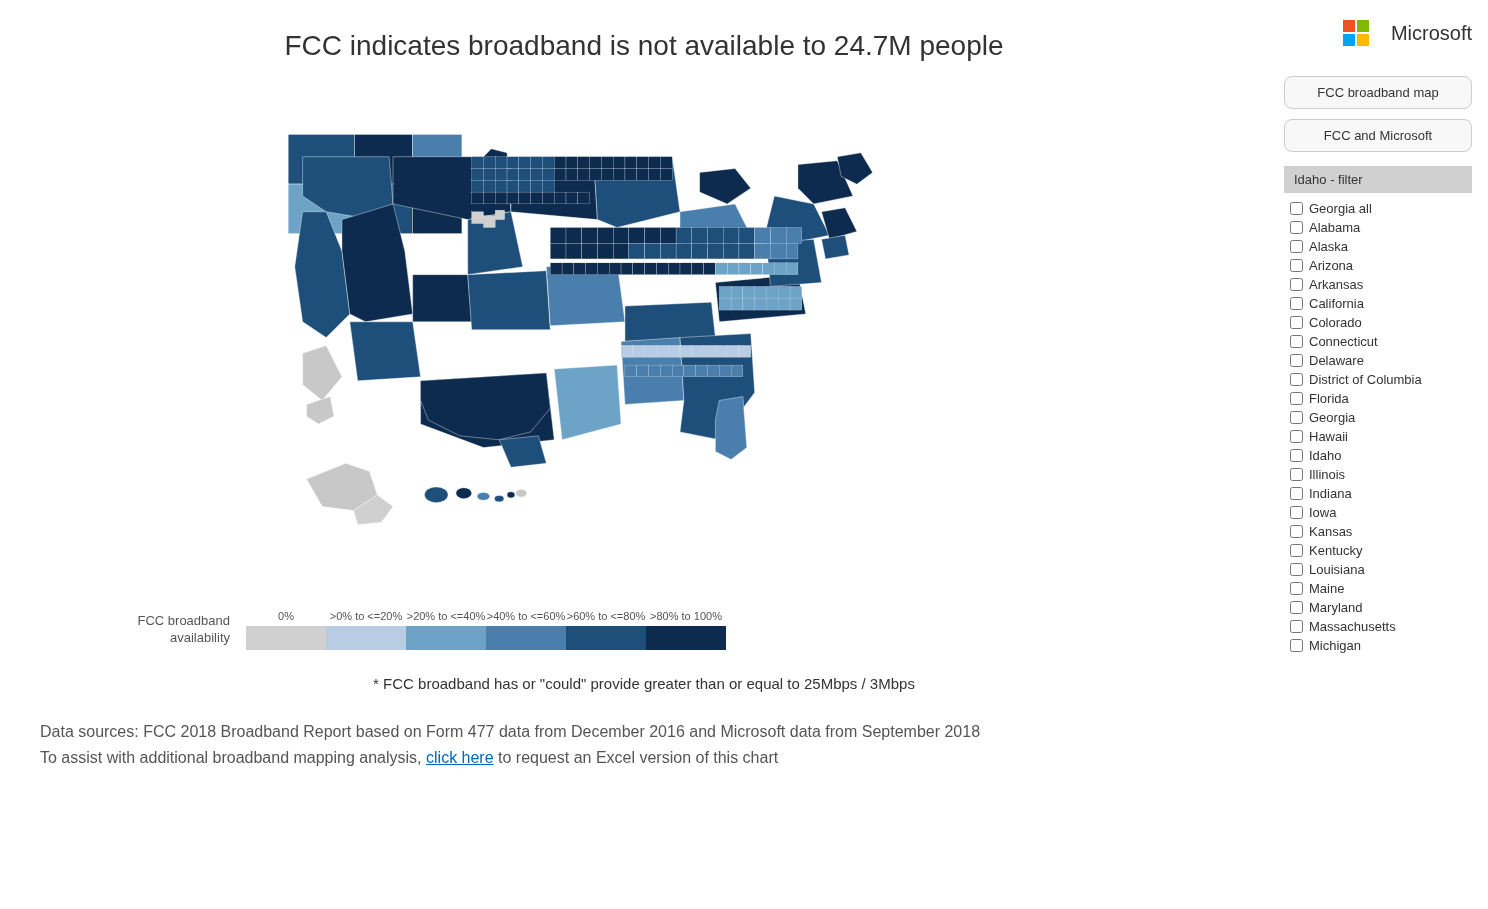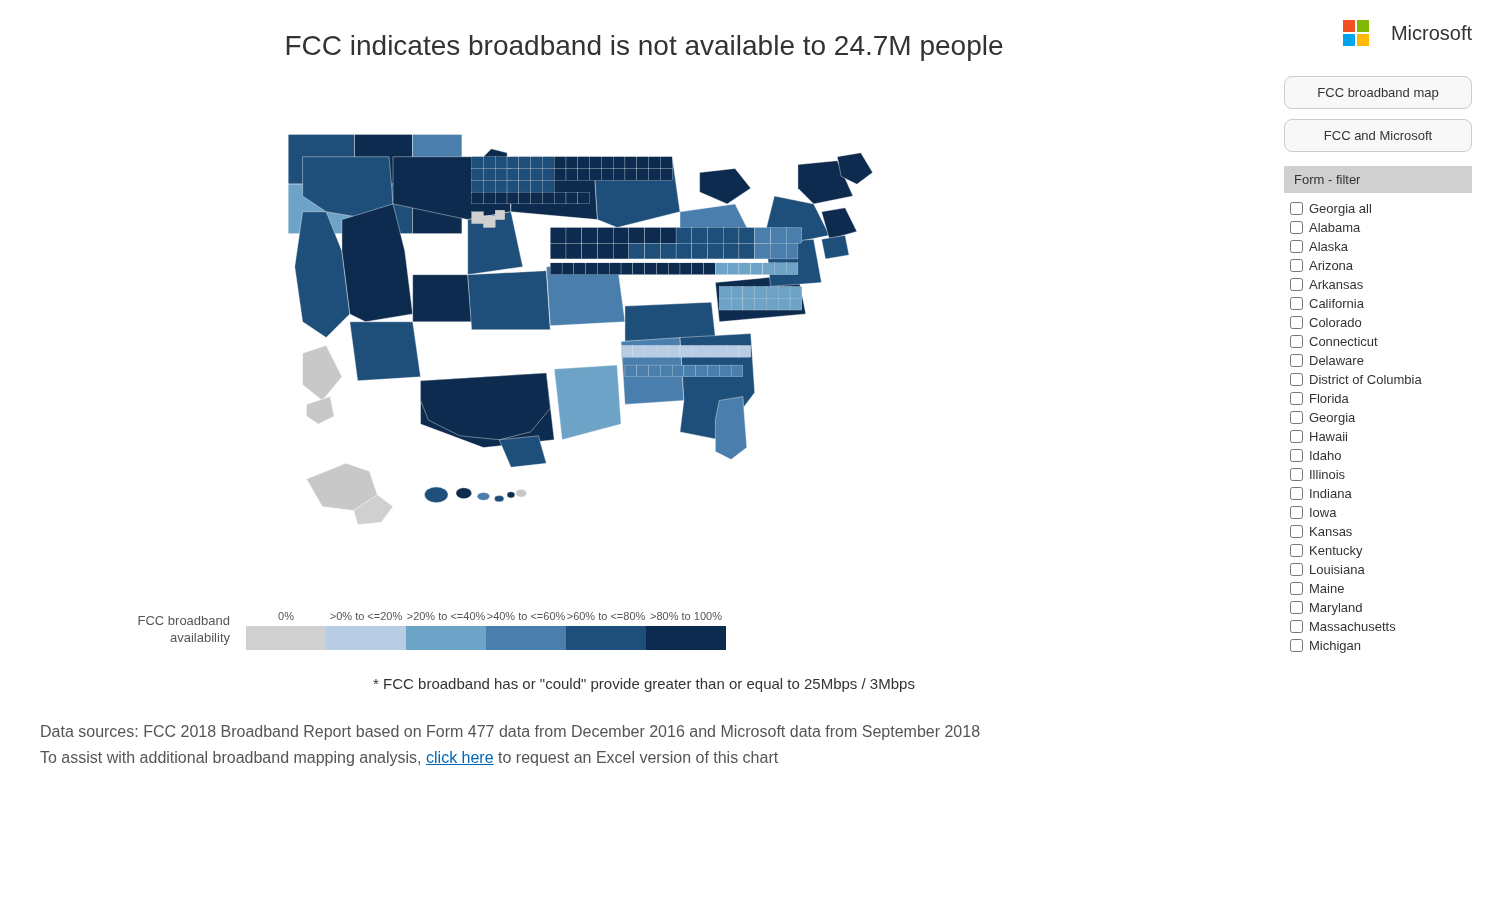--- a/index.html
+++ b/index.html
@@ -494,21 +494,21 @@
         <div></div>
       </div>
       <span class="ms-logo-text">Microsoft</span>
     </div>
 
     <div id="nav-buttons-container">
         <button class="nav-button">FCC broadband map</button>
         <button class="nav-button">FCC and Microsoft</button>
       </div>
 
-    <div class="state-filter-header">Form - filter</div>
+    <div class="state-filter-header">Idaho - filter</div>
     <div class="state-list" id="state-list">
         <div class="state-item">
           <input type="checkbox" style="">
           <span>Georgia all</span>
         </div>
         <div class="state-item">
           <input type="checkbox" style="">
           <span>Alabama</span>
         </div>
         <div class="state-item">

